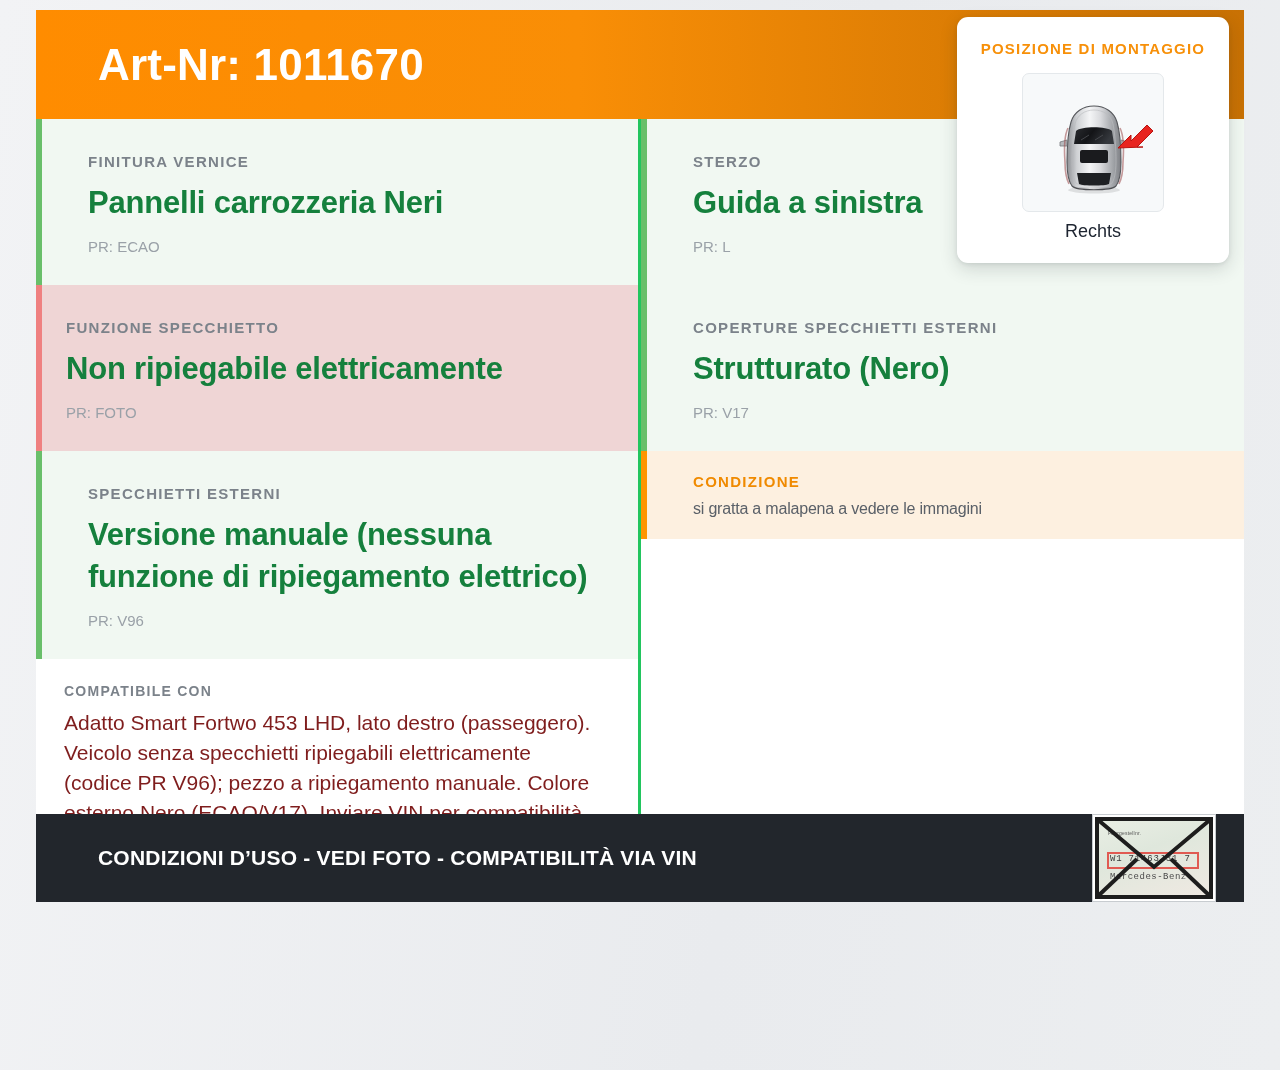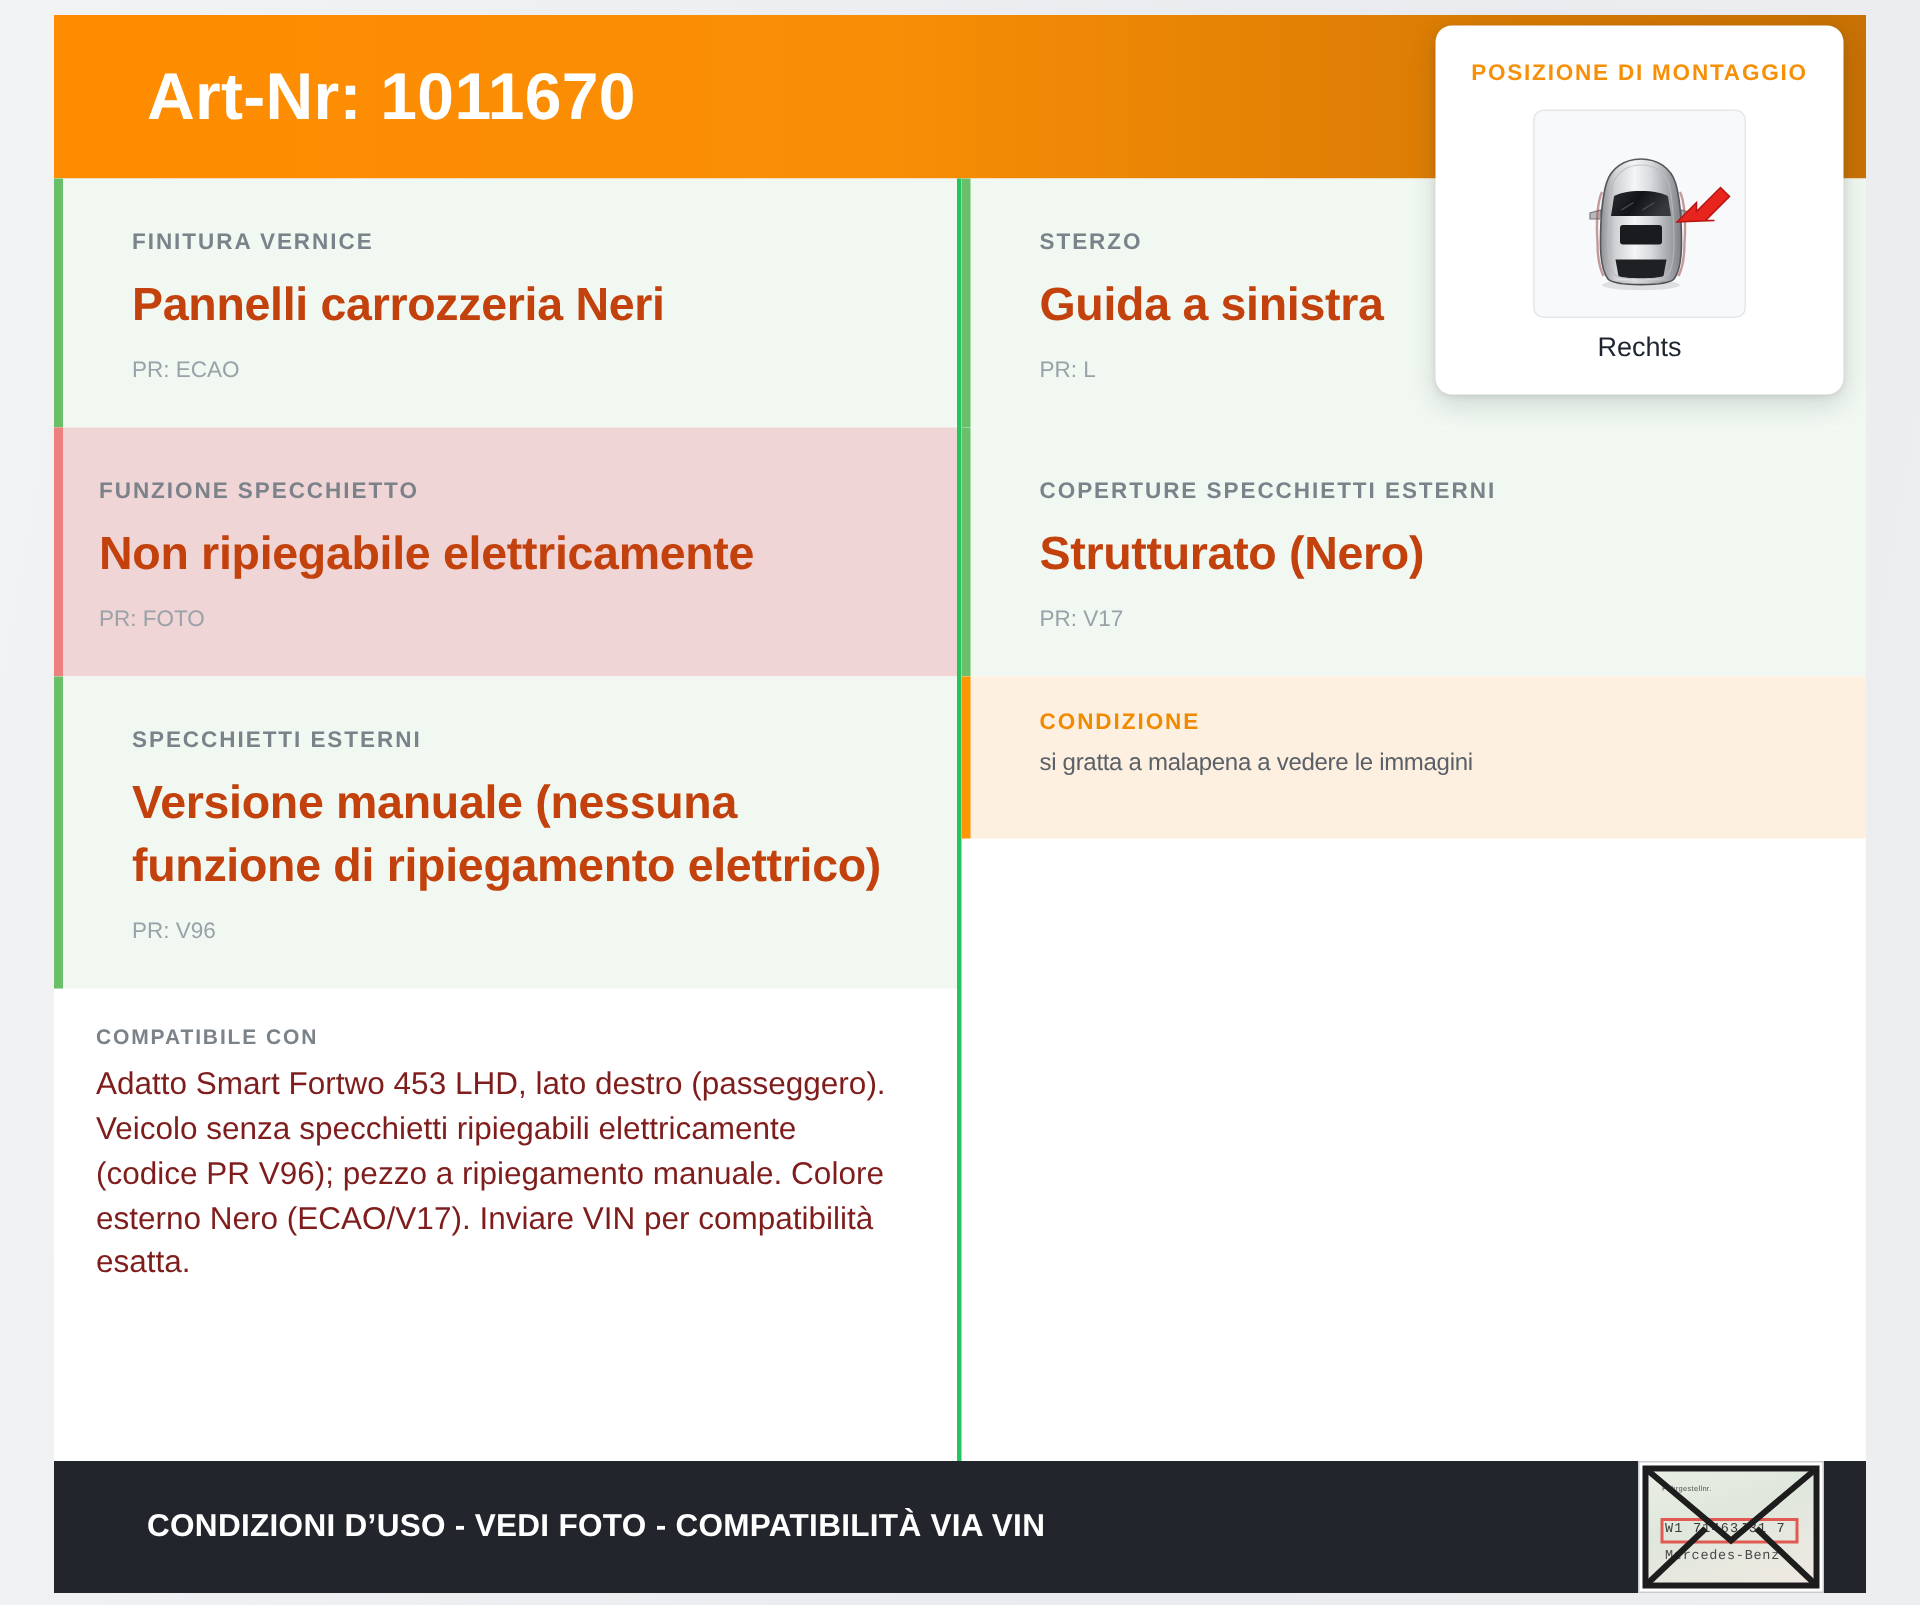--- a/index.html
+++ b/index.html
@@ -19,21 +19,21 @@
     height: 1070px;
     background: linear-gradient(100deg, #f2f3f5 0%, #e9ebee 60%, #eceef0 100%);
   }
 
   
   .sheet {
     position: absolute;
     left: 36px;
     top: 10px;
     width: 1208px;
-    height: 1052px;
+    height: 892px;
     background: #ffffff;
     overflow: hidden;
   }
 
   
   .header {
     position: absolute;
     left: 0;
     top: 0;
     width: 1208px;
@@ -80,40 +80,40 @@
     border-left-color: #69bf6a;
   }
   .spec.red {
     background: #efd5d5;
     border-left-color: #ef8080;
     padding-left: 24px;
   }
   .spec.orange {
     background: #fdf0e0;
     border-left-color: #ff9500;
-    padding: 22px 44px 40px 46px;
+    padding: 22px 44px 20px 46px;
   }
 
   .spec-label {
     font-size: 15px;
     font-weight: bold;
     letter-spacing: 1.3px;
     color: #7b828a;
     text-transform: uppercase;
     margin-bottom: 12px;
   }
   .spec.orange .spec-label {
     color: #f08a00;
     margin-bottom: 9px;
   }
   .spec-value {
     font-size: 31px;
     font-weight: bold;
     line-height: 1.38;
-    color: #c2410c;
+    color: #15803d;
     letter-spacing: -0.2px;
   }
   .spec.orange .spec-value {
     font-size: 16px;
     font-weight: normal;
     color: #5a6068;
     line-height: 1.3;
   }
   .spec-pr {
     margin-top: 13px;

